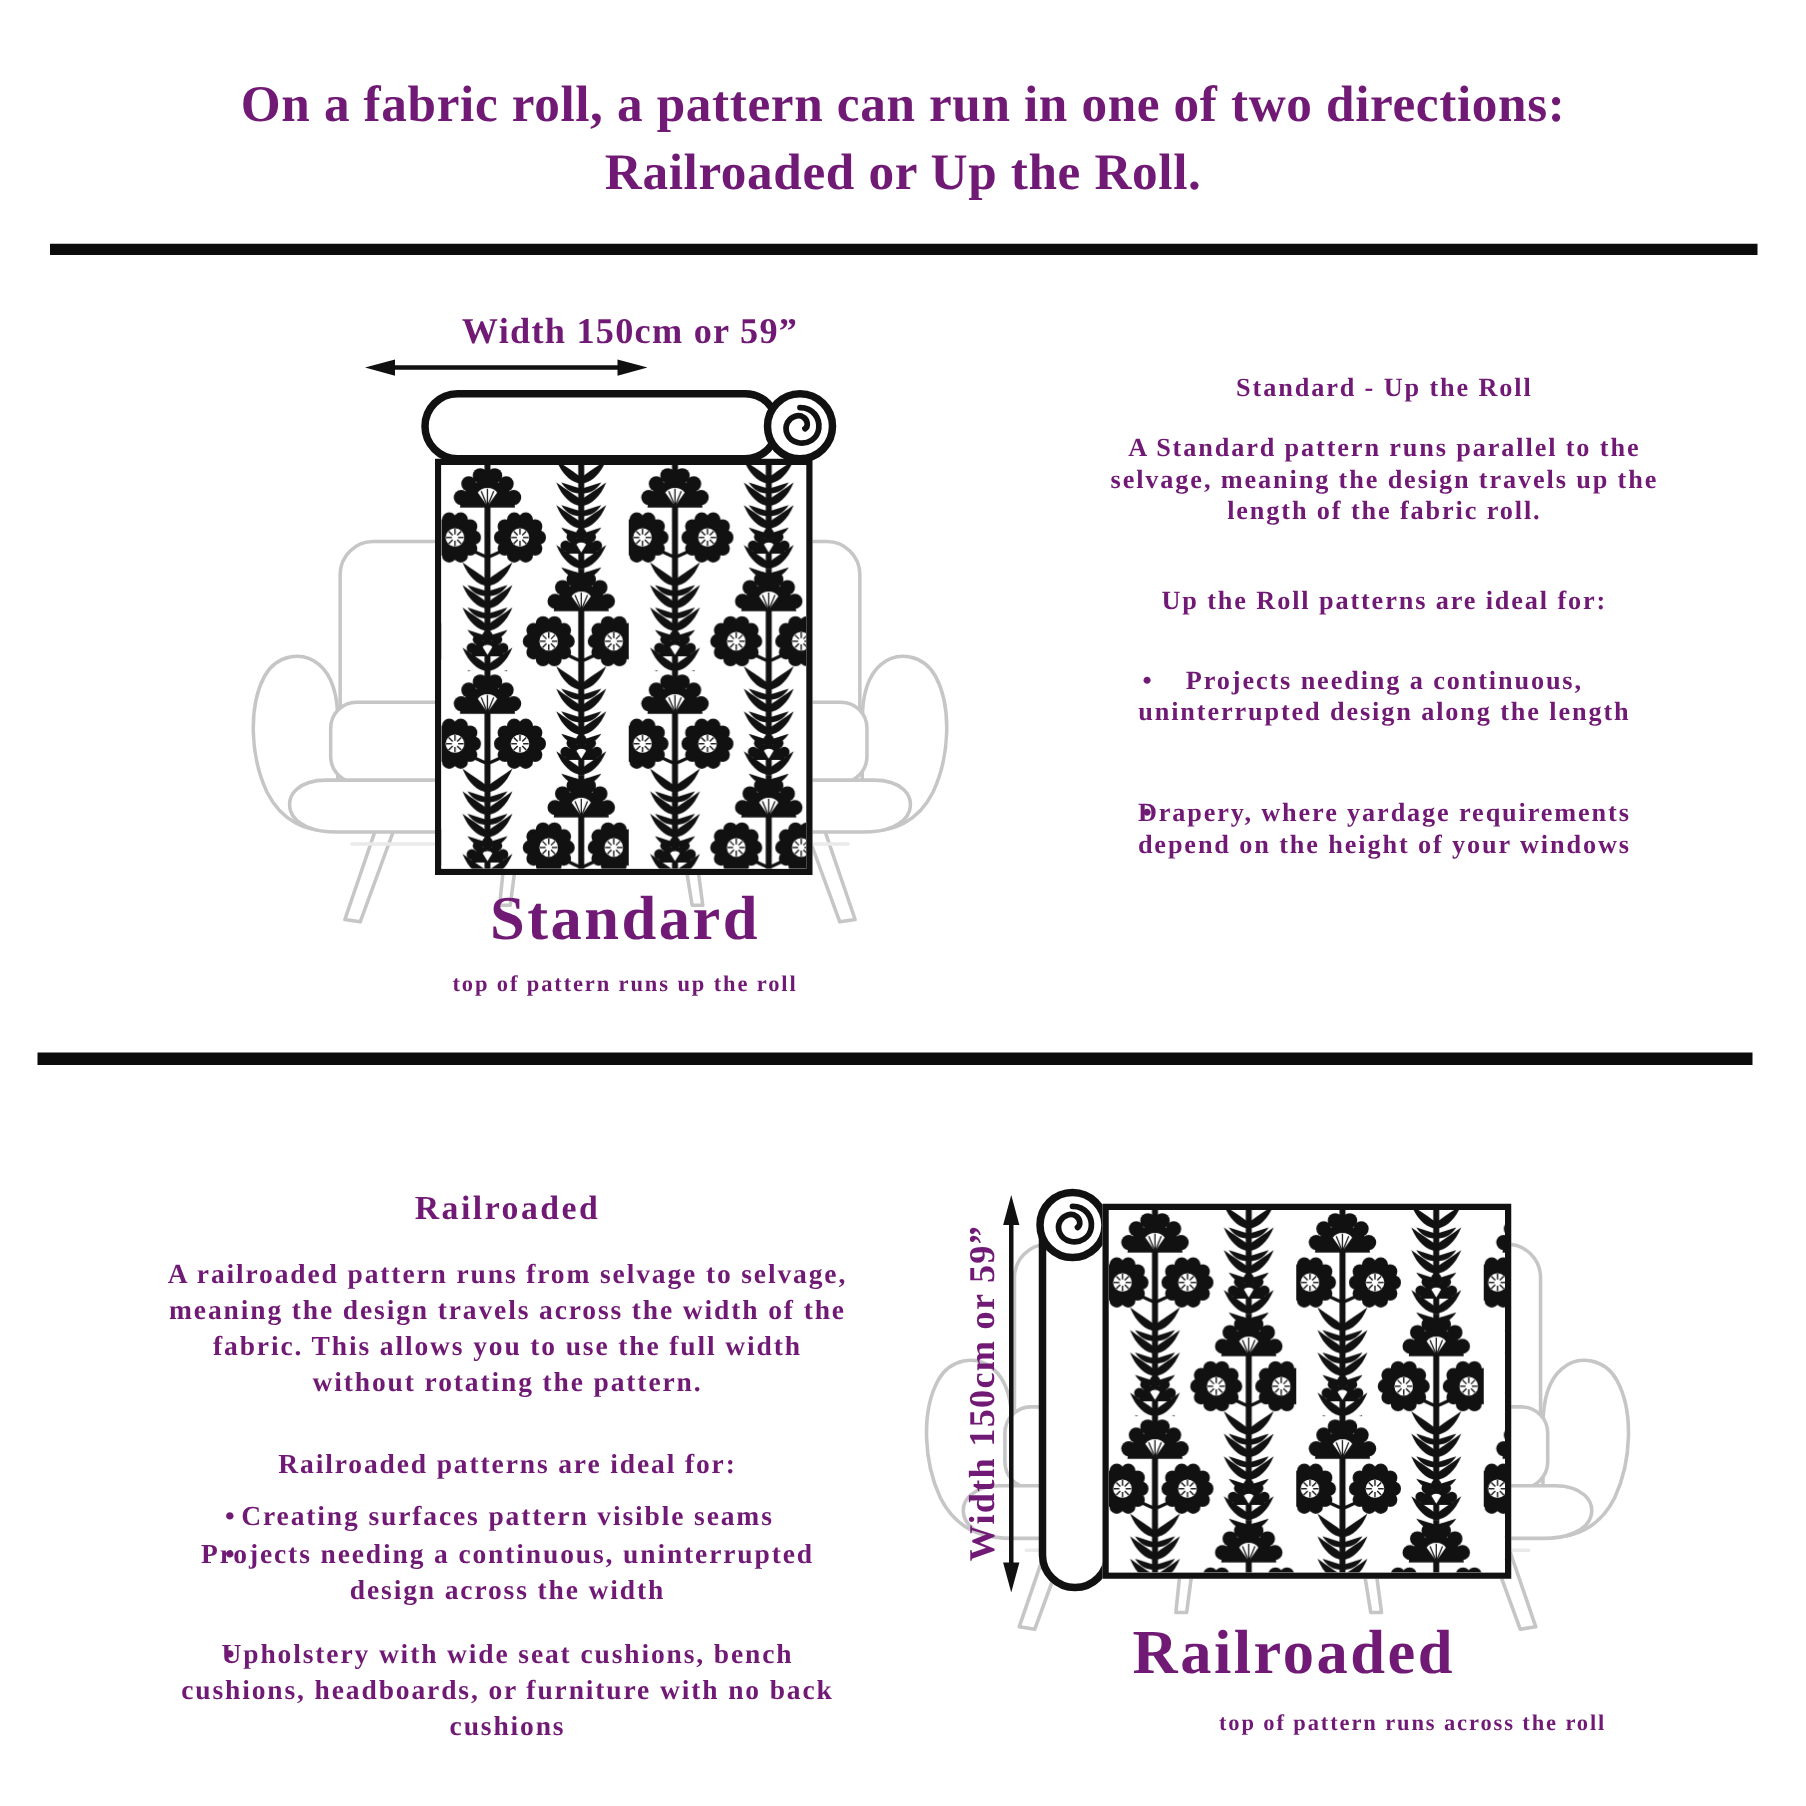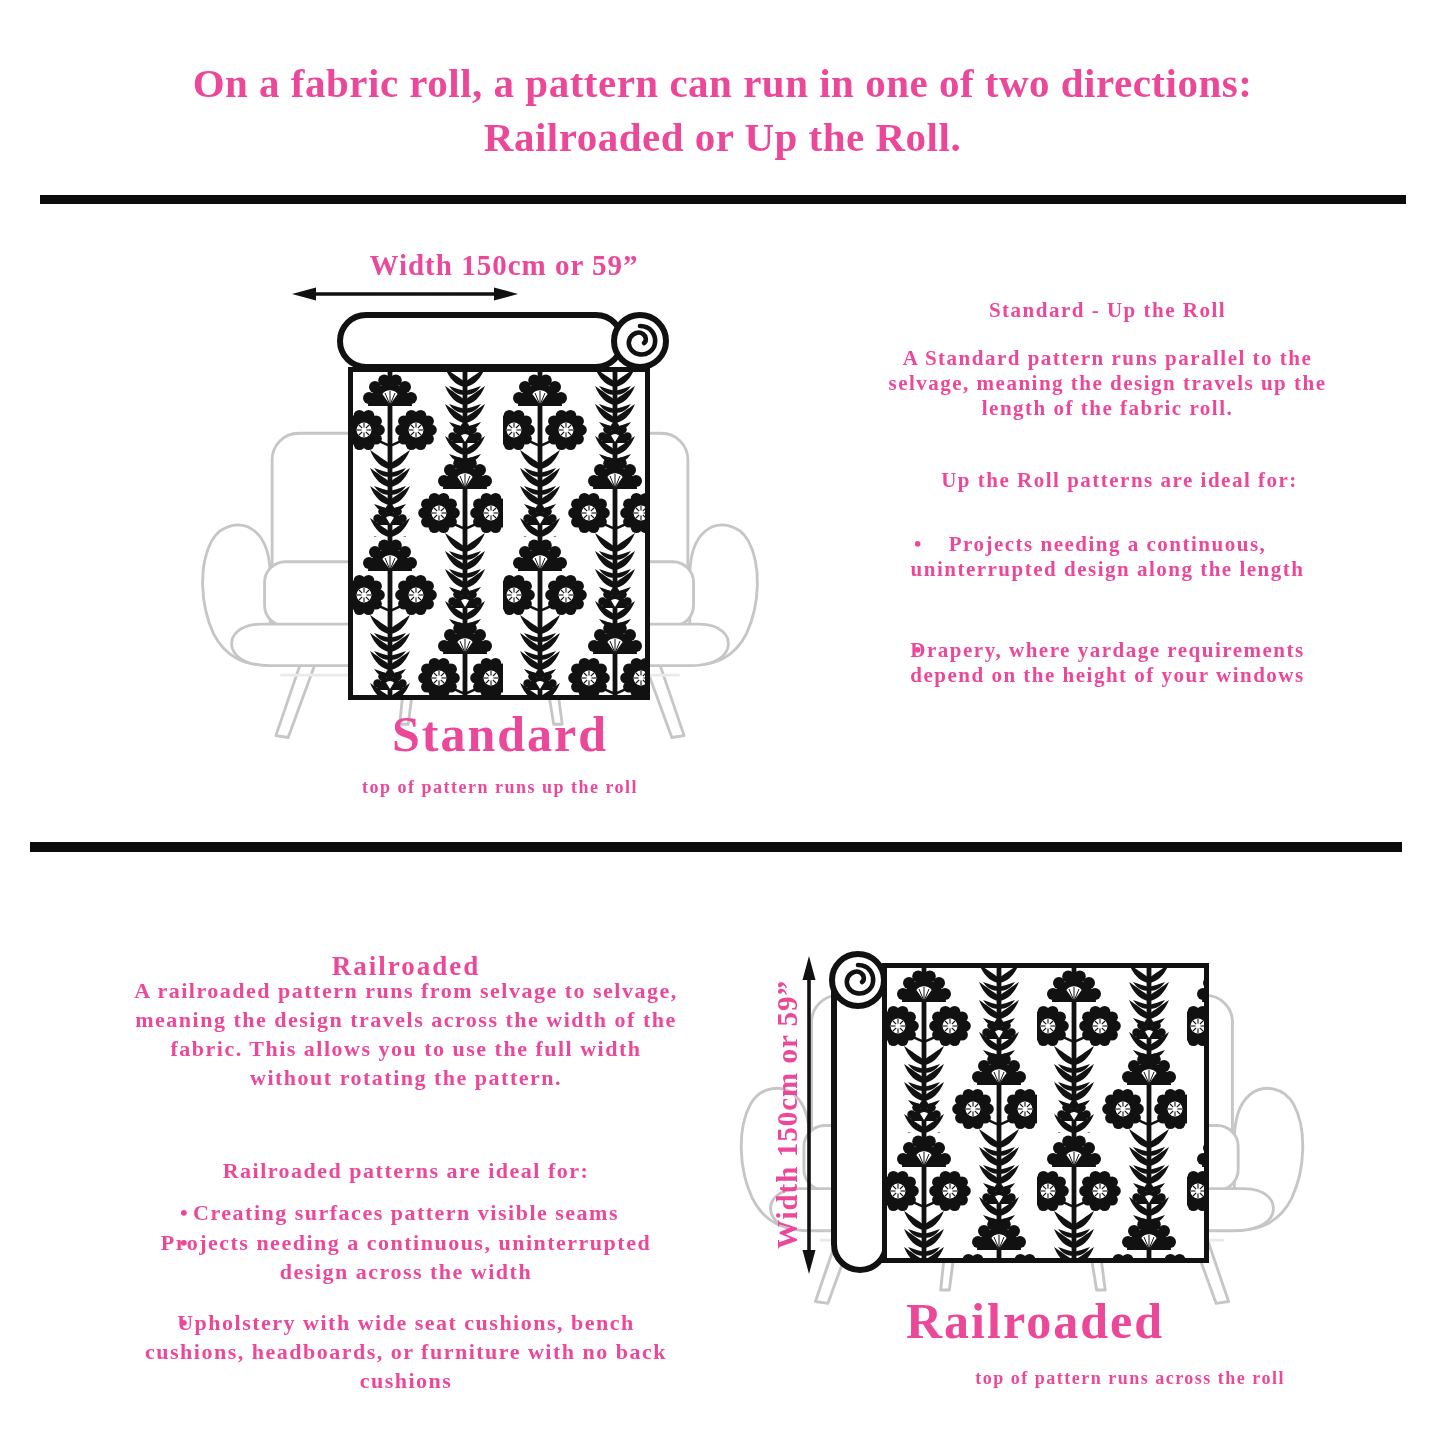--- a/index.html
+++ b/index.html
@@ -1,17 +1,17 @@
 <!DOCTYPE html>
 <html><head>
 <meta charset="utf-8">
 <style>
   html,body{margin:0;padding:0;background:#ffffff;}
   .page{position:relative;width:1445px;height:1445px;background:#ffffff;overflow:hidden;
-        font-family:"Liberation Serif", serif;color:#ec4899;}
+        font-family:"Liberation Serif", serif;color:#701a75;}
   .abs{position:absolute;}
   .center{text-align:center;}
   
   .title{left:0;top:56px;width:1445px;font-size:41px;font-weight:700;line-height:54px;letter-spacing:.5px;}
   
   .bar{background:#0b0b0b;height:9px;}
   
   .diagram{position:absolute;}
   .dimlabel{font-size:29px;font-weight:700;letter-spacing:1px;white-space:nowrap;}
   .panel{position:absolute;border:5px solid #111;background:#fff;box-sizing:border-box;}
@@ -183,36 +183,36 @@
       </svg>
     </div>
 
     <div class="abs biglabel center" style="left:100px;top:460px;width:500px;text-align:center;">Standard</div>
     <div class="abs caption center" style="left:100px;top:532px;width:500px;">top of pattern runs up the roll</div>
   </div>
 
   <div class="tblock tr-block center" style="left:880px;top:298px;width:455px;height:430px;">
     <div class="abs" style="left:0;top:48px;width:100%;">A Standard pattern runs parallel to the selvage, meaning the design travels up the length of the fabric roll.</div>
     <div class="abs" style="left:0;top:0;width:100%;">Standard - Up the Roll</div>
-    <div class="abs" style="left:12px;top:170px;width:100%;">Up the Roll patterns are ideal for:</div>
+    <div class="abs" style="left:0;top:170px;width:100%;">Up the Roll patterns are ideal for:</div>
     <div class="bullet-item" style="top:234px;">
       <span class="bullet-dot" style="left:34px;">•</span>
       <span>Projects needing a continuous, uninterrupted design along the length</span>
     </div>
     <div class="bullet-item" style="top:340px;">
       <span class="bullet-dot" style="left:34px;">•</span>
       <span>Drapery, where yardage requirements depend on the height of your windows</span>
     </div>
   </div>
 
   <div class="abs bar" style="left:30px;top:842px;width:1372px;height:10px;"></div>
 
   <div class="tblock bl-block center" style="left:128px;top:952px;width:556px;height:440px;">
     <div class="abs bl-head" style="left:0;top:0;width:100%;">Railroaded</div>
-    <div class="abs" style="left:0;top:24px;width:100%;">A railroaded pattern runs from selvage to selvage, meaning the design travels across the width of the fabric. This allows you to use the full width without rotating the pattern.</div>
+    <div class="abs" style="left:0;top:52px;width:100%;">A railroaded pattern runs from selvage to selvage, meaning the design travels across the width of the fabric. This allows you to use the full width without rotating the pattern.</div>
     <div class="abs" style="left:0;top:204px;width:100%;">Railroaded patterns are ideal for:</div>
     <div class="bullet-item" style="top:246px;">
       <span class="bullet-dot" style="left:52px;">•</span>
       <span>Creating surfaces pattern visible seams</span>
     </div>
     <div class="bullet-item" style="top:276px;">
       <span class="bullet-dot" style="left:52px;">•</span>
       <span>Projects needing a continuous, uninterrupted design across the width</span>
     </div>
     <div class="bullet-item" style="top:356px;">

